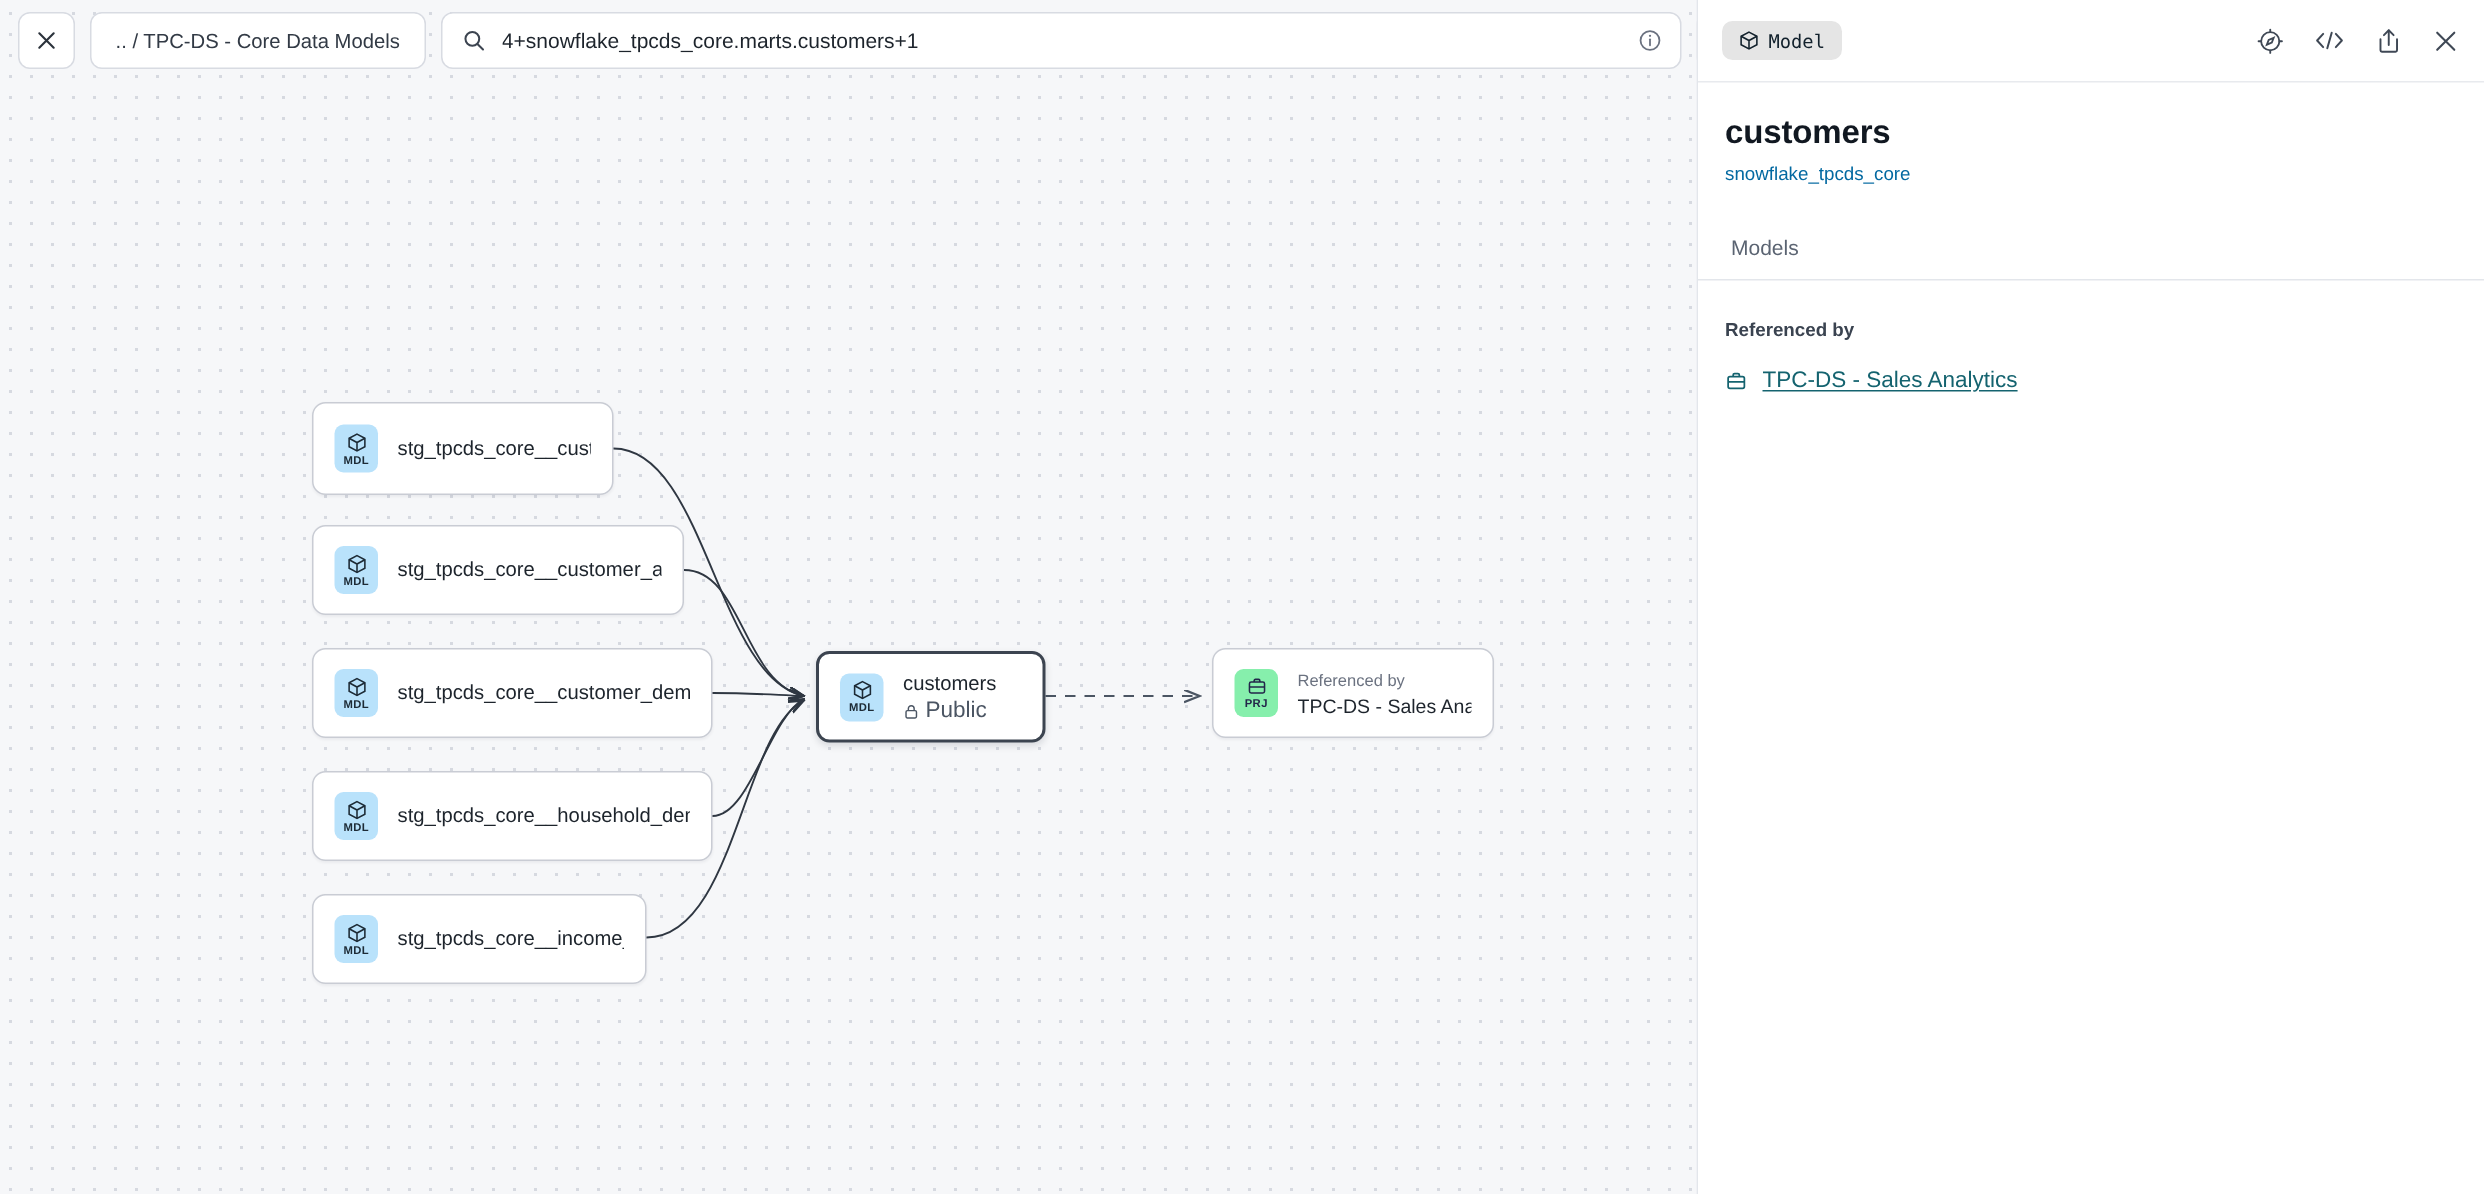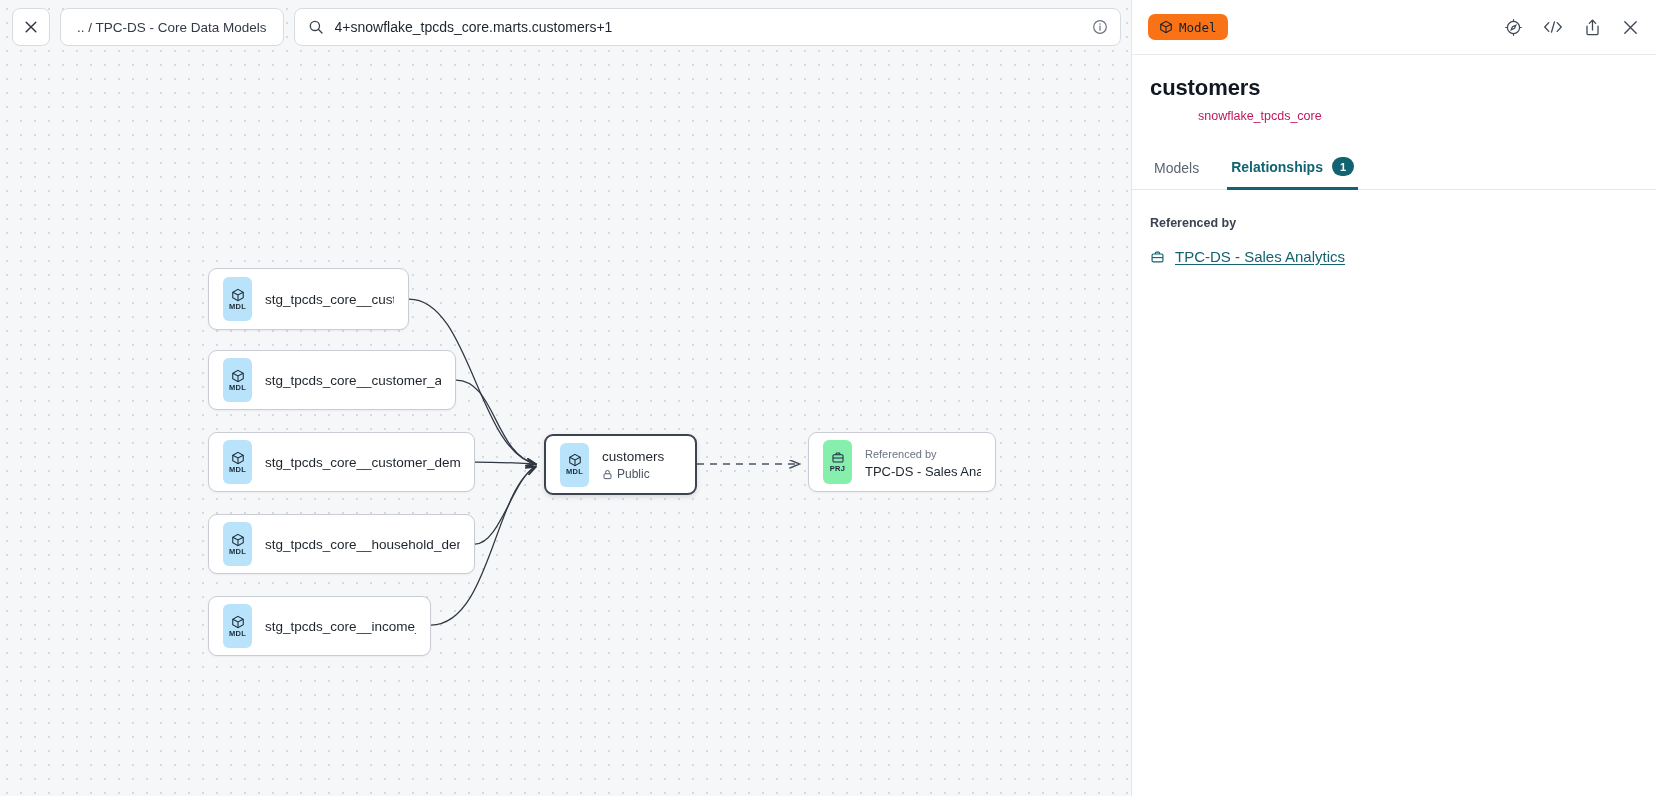--- a/index.html
+++ b/index.html
@@ -81,21 +81,21 @@
     padding: 0 14px;
     gap: 13px;
     box-shadow: 0 1px 2px rgba(16,24,40,0.05);
     cursor: pointer;
   }
   .node.selected {
     border: 2px solid #3c4450;
     box-shadow: 0 2px 5px rgba(16,24,40,0.13);
   }
   .badge {
-    width: 29px; height: 44px;
+    width: 29px; height: 32px;
     border-radius: 6px;
     display: flex;
     flex-direction: column;
     align-items: center;
     justify-content: center;
     flex: none;
     gap: 0px;
   }
   .badge.mdl { background: #b9e2fb; color: #1d2b36; }
   .badge.prj { background: #86efac; color: #23264a; }
@@ -109,21 +109,21 @@
   .node-body { min-width: 0; overflow: hidden; }
   .node-title {
     font-size: 13.5px;
     color: #1d242c;
     white-space: nowrap;
     overflow: hidden;
     text-overflow: ellipsis;
     line-height: 17px;
   }
   .node-sub {
-    font-size: 12px;
+    font-size: 15px;
     color: #4b5563;
     display: flex;
     align-items: center;
     gap: 4px;
     line-height: 16px;
     margin-top: 1px;
   }
   .node-eyebrow {
     font-size: 11px;
     color: #6b7280;
@@ -147,21 +147,21 @@
     flex: none;
   }
   .panel-top {
     height: 55px;
     display: flex;
     align-items: center;
     padding: 0 16px 0 16px;
     border-bottom: 1px solid #e8eaee;
   }
   .model-chip {
-    background: #f97316;
+    background: #e5e5e5;
     color: #12212c;
     border-radius: 7px;
     height: 26px;
     padding: 0 11px;
     display: flex;
     align-items: center;
     gap: 6px;
     font-family: "DejaVu Sans Mono", monospace;
     font-size: 12.5px;
     cursor: pointer;
@@ -176,23 +176,22 @@
   .panel-actions > span { cursor: pointer; display: flex; }
   .panel-head { padding: 20px 18px 0 18px; }
   .panel-title {
     font-size: 22px;
     font-weight: 700;
     color: #111821;
     letter-spacing: -0.1px;
   }
   .panel-sub {
     font-size: 12.5px;
-    color: #be185d;
+    color: #0369a1;
     margin-top: 8px;
-    margin-left: 48px;
   }
   .tabs {
     display: flex;
     align-items: flex-end;
     gap: 24px;
     padding: 0 18px;
     margin-top: 26px;
     border-bottom: 1px solid #e3e6eb;
   }
   .tab {
@@ -456,24 +455,20 @@
 
     <div class="panel-head">
       <div class="panel-title">customers</div>
       <div class="panel-sub">snowflake_tpcds_core</div>
     </div>
 
     <div class="tabs">
       <div class="tab">
         <span>Models</span>
       </div>
-      <div class="tab active">
-        <span>Relationships</span>
-        <span class="tab-badge">1</span>
-      </div>
     </div>
 
     <div class="panel-body">
       <div class="section-label">Referenced by</div>
       <div class="ref-link">
         <span>
           <svg width="15" height="14" viewBox="0 0 16 15" fill="none" stroke="#14636f" stroke-width="1.25">
             <rect x="2.2" y="4.3" width="11.6" height="8.4" rx="1.3"></rect>
             <path d="M5.8 4.3 V3.2 a1 1 0 0 1 1-1 h2.4 a1 1 0 0 1 1 1 V4.3"></path>
             <path d="M2.2 8.1 H13.8"></path>

